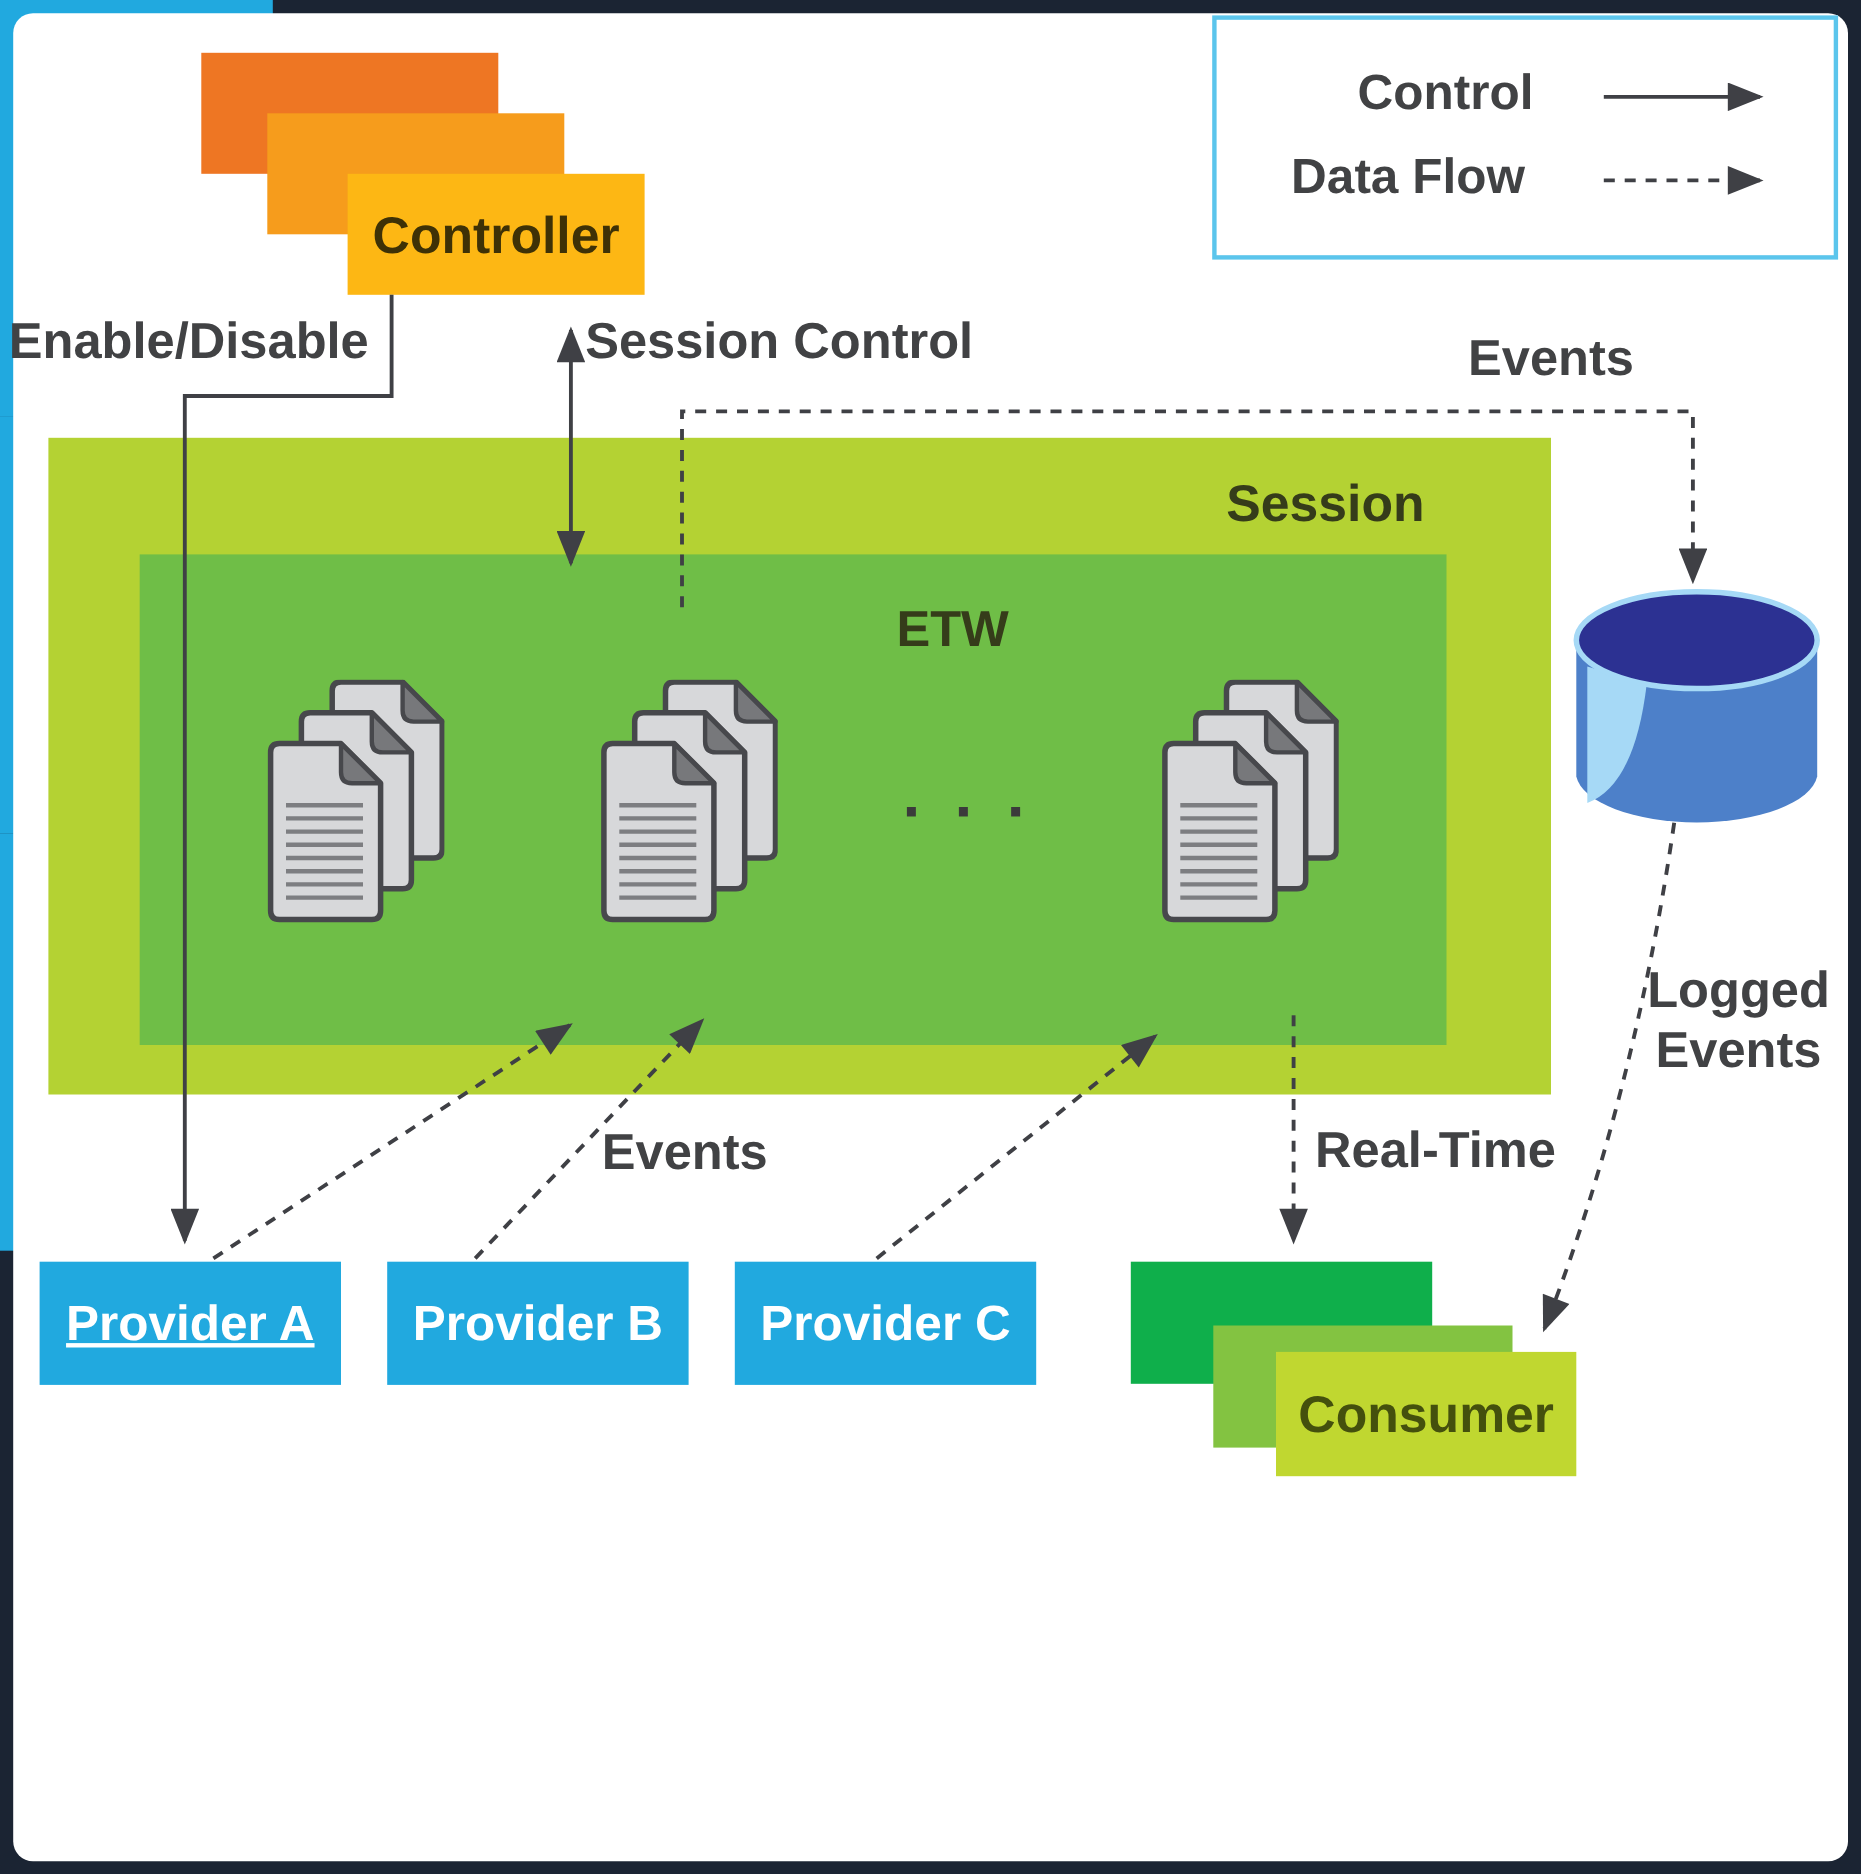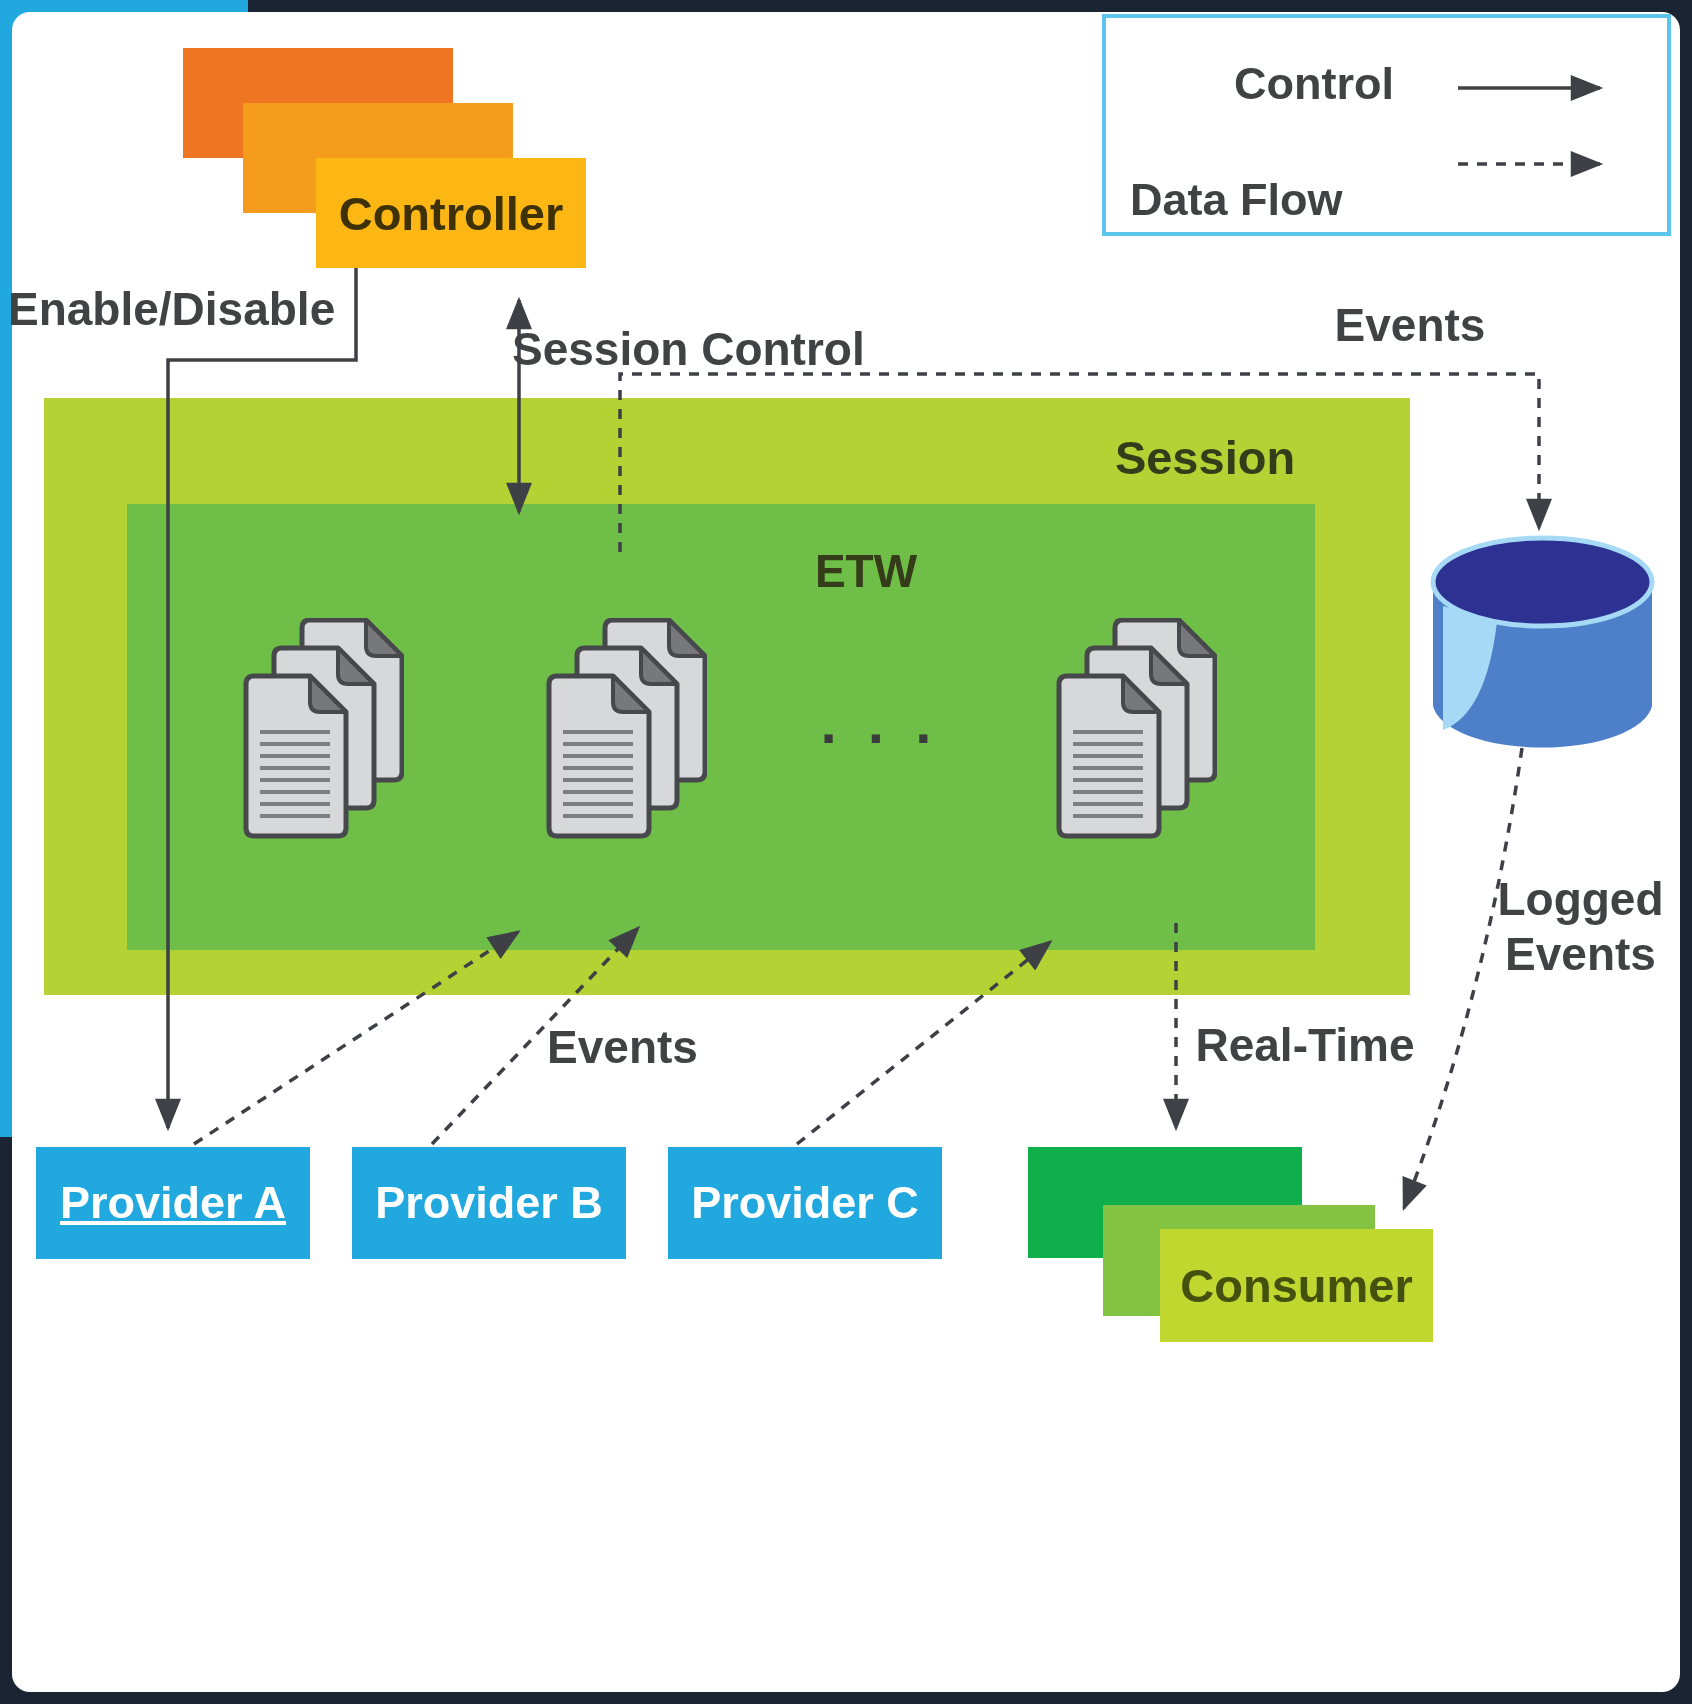--- a/index.html
+++ b/index.html
@@ -41,25 +41,25 @@
   .session-label{margin-top:16px;font-size:45px;font-weight:600;color:#fff;}
   .session-sublabel{position:absolute;bottom:10px;width:100%;text-align:center;font-size:45px;font-weight:600;color:#fff;}
   .ellipsis{left:798px;top:704px;width:165px;text-align:center;font-size:58px;font-weight:700;color:#3B3B3B;letter-spacing:6px;}
   
   .provider{top:1147px;width:274px;height:112px;background:var(--cyan);
     display:flex;align-items:center;justify-content:center;font-size:45px;font-weight:600;color:#fff;}
   .provider-a{left:36px;text-decoration:underline;} .provider-b{left:352px;} .provider-c{left:668px;}
   
   .legend{left:1102px;top:14px;width:569px;height:222px;background:#fff;border:4px solid var(--legend-border);}
   .legend-control-label{left:1096px;top:58px;width:298px;text-align:right;font-size:45px;font-weight:600;color:var(--label);}
-  .legend-dataflow-label{left:1130px;top:134px;width:300px;text-align:left;font-size:45px;font-weight:600;color:var(--label);margin-top:40px;}
+  .legend-dataflow-label{left:1130px;top:134px;width:300px;text-align:center;font-size:45px;font-weight:600;color:var(--label);}
   
   .ann{font-size:46px;font-weight:600;color:var(--label);}
   .enable-disable{left:8px;top:282px;width:375px;}
-  .session-control{left:512px;top:282px;width:390px;margin-top:40px;}
+  .session-control{left:532px;top:282px;width:390px;}
   .events-top{left:1330px;top:298px;width:160px;text-align:center;}
   .events-bottom{left:540px;top:1020px;width:165px;text-align:center;}
   .realtime{left:1185px;top:1018px;width:240px;text-align:center;line-height:55px;}
   .logged{left:1478px;top:872px;width:205px;text-align:center;line-height:55px;}
   .trace-label{left:1418px;top:664px;width:250px;text-align:center;font-size:45px;font-weight:600;color:#fff;z-index:6;}
   .overlay{position:absolute;left:0;top:0;width:1692px;height:1704px;pointer-events:none;z-index:5;}
 </style>
 </head>
 <body>
 

